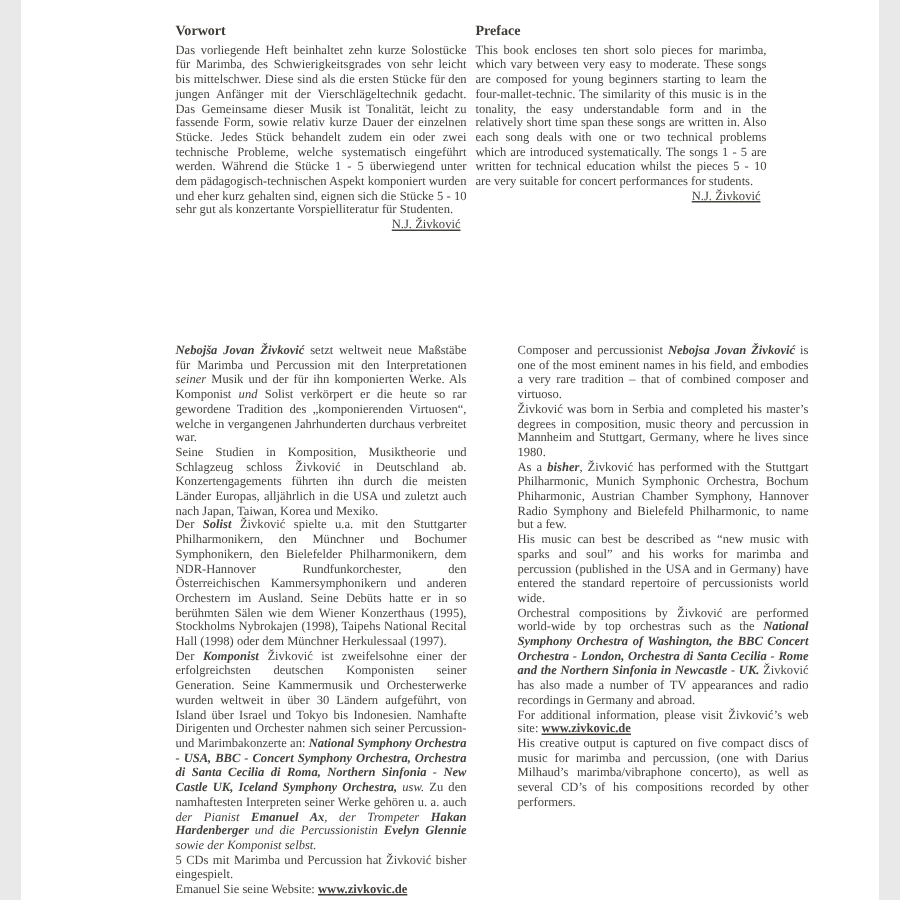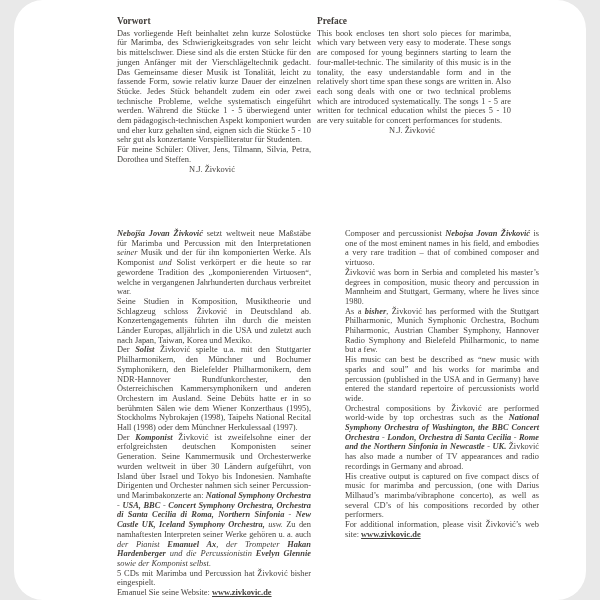--- a/index.html
+++ b/index.html
@@ -1,50 +1,49 @@
 <!DOCTYPE html>
 <html><head>
 <meta charset="utf-8">
 <style>
   html,body { margin:0; padding:0; background:#e9e9e9; }
   .page {
     width:572px; height:600px; position:relative;
-    background:#ffffff; overflow:hidden; margin:0 auto;border-radius:29px;
+    background:#ffffff; overflow:hidden; margin:0 auto;
   }
   .col {
     position:absolute; width:194px;
     font-family:"Liberation Serif", serif;
     font-size:8.4px; line-height:9.7px;
     color:#45423e;
     -webkit-font-smoothing:antialiased;
   }
   .col p { margin:0; text-align:justify; }
   .heading {
     font-size:9.4px; font-weight:bold; margin:0 0 2px 0;
     font-family:"Liberation Serif", serif; color:#3f3c38;
   }
-  .sig { text-align:center; padding-right:4px; }
+  .sig { text-align:right; padding-right:4px;text-decoration:underline; }
   .b { font-weight:bold; }
   .i { font-style:italic; }
   .u { text-decoration:underline; }
   #vorwort-col { left:103px; top:17px; }
   #preface-col { left:303px; top:17px; }
   #bio-german-col { left:103px; top:229px; }
   #bio-english-col { left:303px; top:229px;margin-left:28px; }
 </style>
 </head>
 <body>
 
 <div class="page">
 
   <div class="col" id="vorwort-col">
     <div class="heading">Vorwort</div>
     <div>
         <p><span>Das vorliegende Heft beinhaltet zehn kurze Solostücke für Marimba, des Schwierigkeitsgrades von sehr leicht bis mittelschwer. Diese sind als die ersten Stücke für den jungen Anfänger mit der Vierschlägeltechnik gedacht. Das Gemeinsame dieser Musik ist Tonalität, leicht zu fassende Form, sowie relativ kurze Dauer der einzelnen Stücke. Jedes Stück behandelt zudem ein oder zwei technische Probleme, welche systematisch eingeführt werden. Während die Stücke 1 - 5 überwiegend unter dem pädagogisch-technischen Aspekt komponiert wurden und eher kurz gehalten sind, eignen sich die Stücke 5 - 10 sehr gut als konzertante Vorspielliteratur für Studenten.</span></p>
-        <p><span>Für meine Schüler: Oliver, Jens, Tilmann, Silvia, Petra, Dorothea und Steffen.</span></p>
       </div>
     <div class="sig">N.J. Živković</div>
   </div>
 
   <div class="col" id="preface-col">
     <div class="heading">Preface</div>
     <div>
         <p><span>This book encloses ten short solo pieces for marimba, which vary between very easy to moderate. These songs are composed for young beginners starting to learn the four-mallet-technic. The similarity of this music is in the tonality, the easy understandable form and in the relatively short time span these songs are written in. Also each song deals with one or two technical problems which are introduced systematically. The songs 1 - 5 are written for technical education whilst the pieces 5 - 10 are very suitable for concert performances for students.</span></p>
       </div>
     <div class="sig">N.J. Živković</div>
@@ -61,18 +60,18 @@
       </div>
   </div>
 
   <div class="col" id="bio-english-col">
     <div>
         <p><span>Composer and percussionist </span><span class="b i">Nebojsa Jovan Živković</span><span> is one of the most eminent names in his field, and embodies a very rare tradition – that of combined composer and virtuoso.</span></p>
         <p><span>Živković was born in Serbia and completed his master’s degrees in composition, music theory and percussion in Mannheim and Stuttgart, Germany, where he lives since 1980.</span></p>
         <p><span>As a </span><span class="b i">bisher</span><span>, Živković has performed with the Stuttgart Philharmonic, Munich Symphonic Orchestra, Bochum Phiharmonic, Austrian Chamber Symphony, Hannover Radio Symphony and Bielefeld Philharmonic, to name but a few.</span></p>
         <p><span>His music can best be described as “new music with sparks and soul” and his works for marimba and percussion (published in the USA and in Germany) have entered the standard repertoire of  percussionists world wide.</span></p>
         <p><span>Orchestral compositions by Živković are performed world-wide by top orchestras such as the </span><span class="b i">National Symphony Orchestra of Washington, the BBC Concert Orchestra - London, Orchestra di Santa Cecilia - Rome and the Northern Sinfonia in Newcastle - UK.</span><span> Živković has also made a number of TV appearances and radio recordings in Germany and abroad.</span></p>
+        <p><span>For additional information, please visit Živković’s web site: </span><span class="b u">www.zivkovic.de</span></p>
         <p><span>His creative output is captured on five compact discs of music for marimba and percussion, (one with Darius Milhaud’s marimba/vibraphone concerto), as well as several CD’s of his compositions recorded by other performers.</span></p>
-        <p><span>For additional information, please visit Živković’s web site: </span><span class="b u">www.zivkovic.de</span></p>
       </div>
   </div>
 
 </div>
 
 </body></html>

